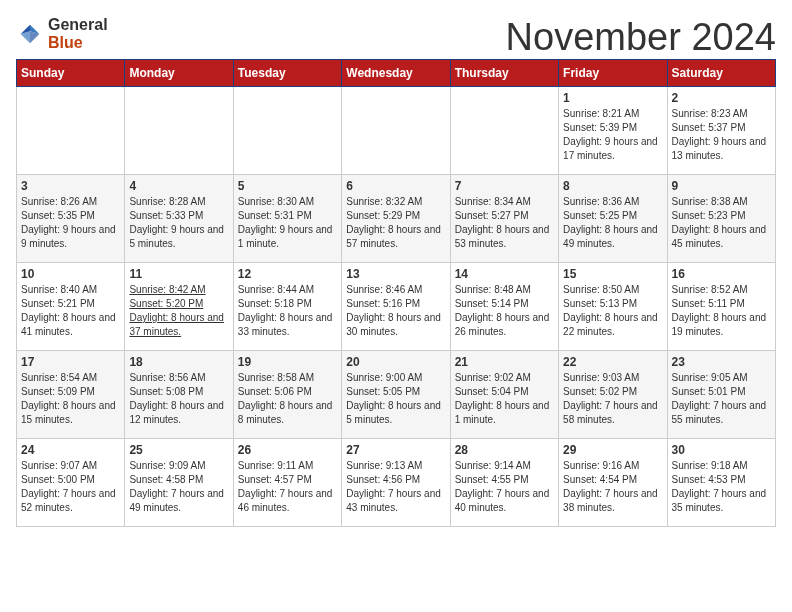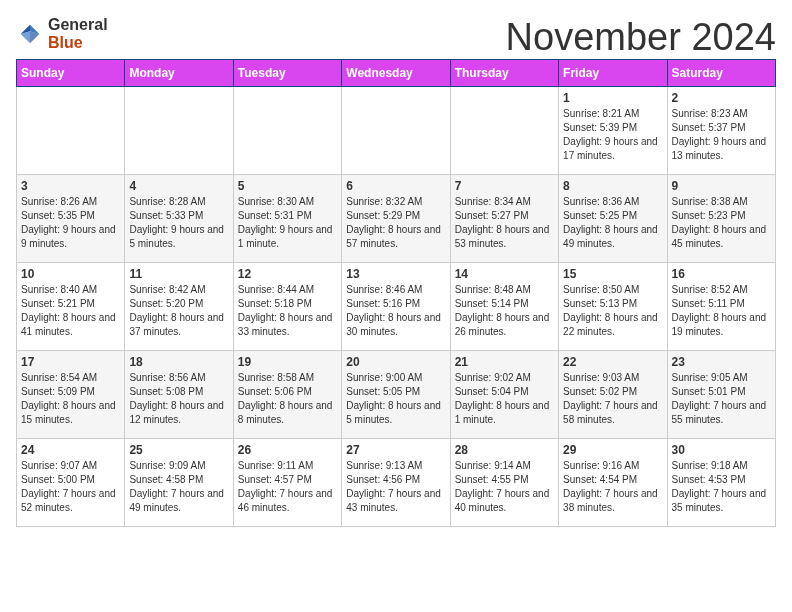--- a/index.html
+++ b/index.html
@@ -51,21 +51,21 @@
     .location {
       font-size: 16px;
       color: #333;
     }
     table {
       width: 100%;
       border-collapse: collapse;
       table-layout: fixed;
     }
     thead th {
-      background-color: #d946ef;
+      background-color: #b91c1c;
       color: white;
       font-size: 12px;
       font-weight: bold;
       padding: 6px 4px;
       text-align: left;
       border: 1px solid #1a4080;
     }
     tbody td {
       border: 1px solid #ccc;
       vertical-align: top;
@@ -192,21 +192,21 @@
       </tr>
       <tr>
         <td>
           <span class="day-num">10</span>
           <div class="day-info" style="white-space: pre-line;">Sunrise: 8:40 AM
 Sunset: 5:21 PM
 Daylight: 8 hours and 41 minutes.</div>
         </td>
         <td>
           <span class="day-num">11</span>
-          <div class="day-info" style="white-space: pre-line;">Sunrise: 8:42 AM
+          <div class="day-info" style="white-space: pre-line; text-decoration: underline;">Sunrise: 8:42 AM
 Sunset: 5:20 PM
 Daylight: 8 hours and 37 minutes.</div>
         </td>
         <td>
           <span class="day-num">12</span>
           <div class="day-info" style="white-space: pre-line;">Sunrise: 8:44 AM
 Sunset: 5:18 PM
 Daylight: 8 hours and 33 minutes.</div>
         </td>
         <td>

